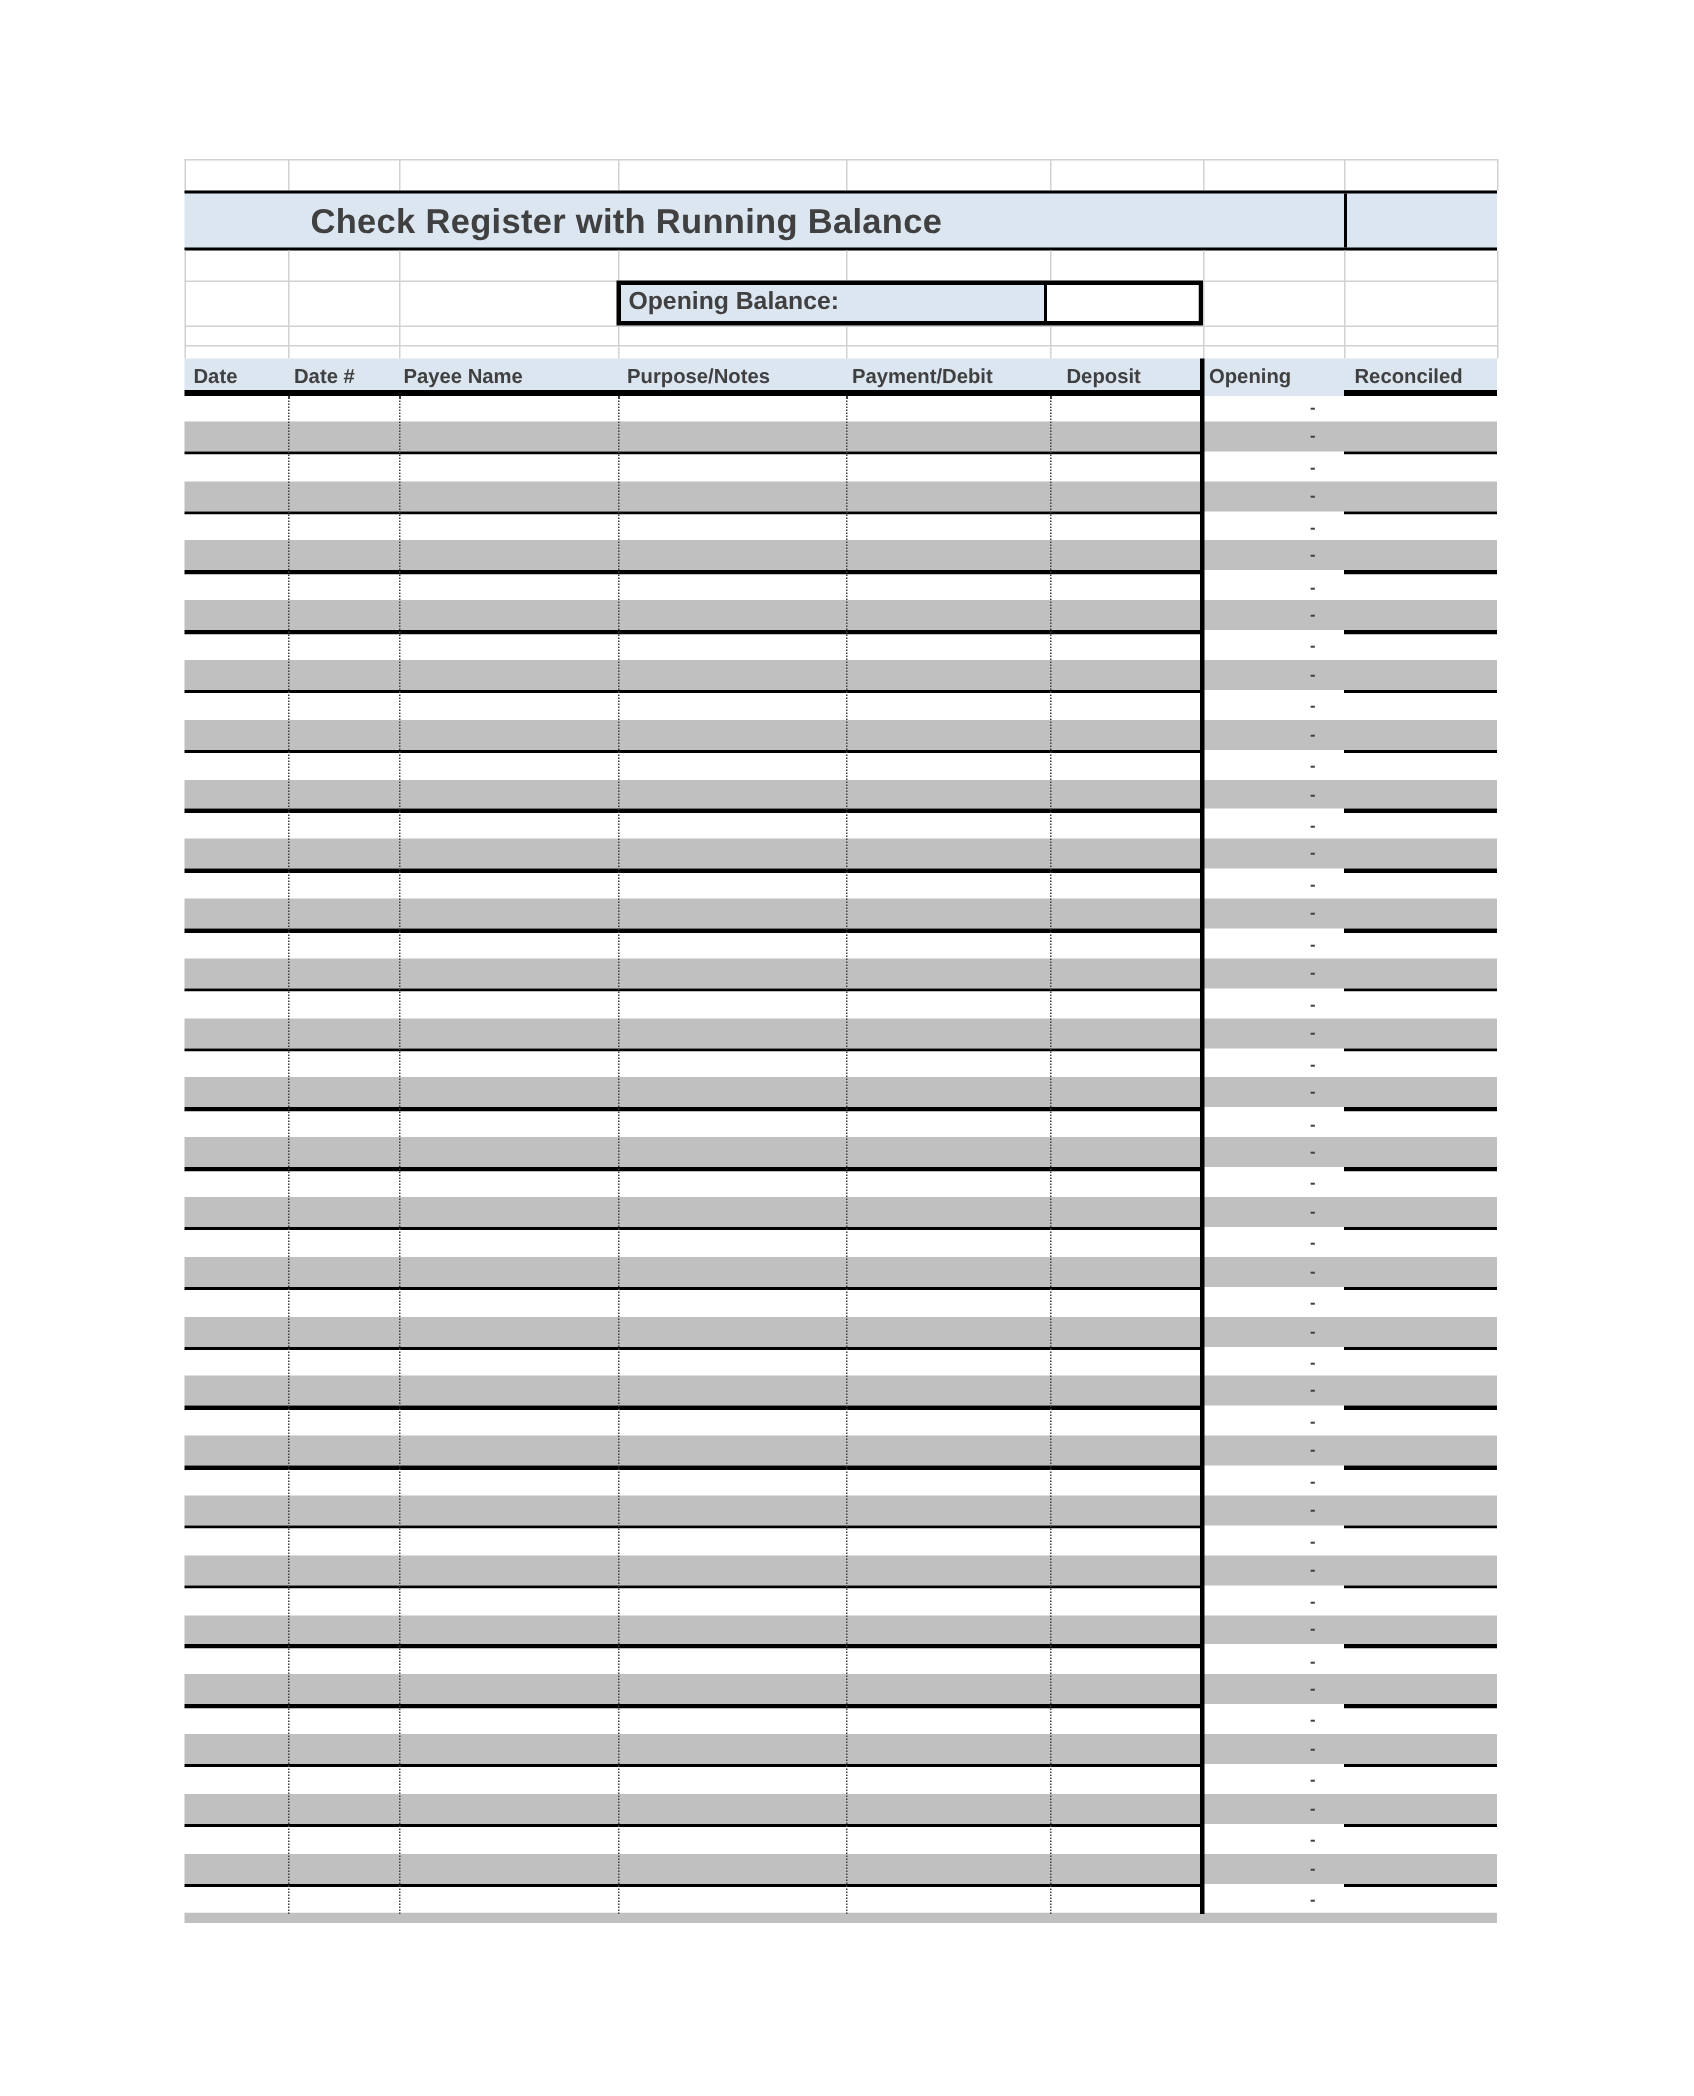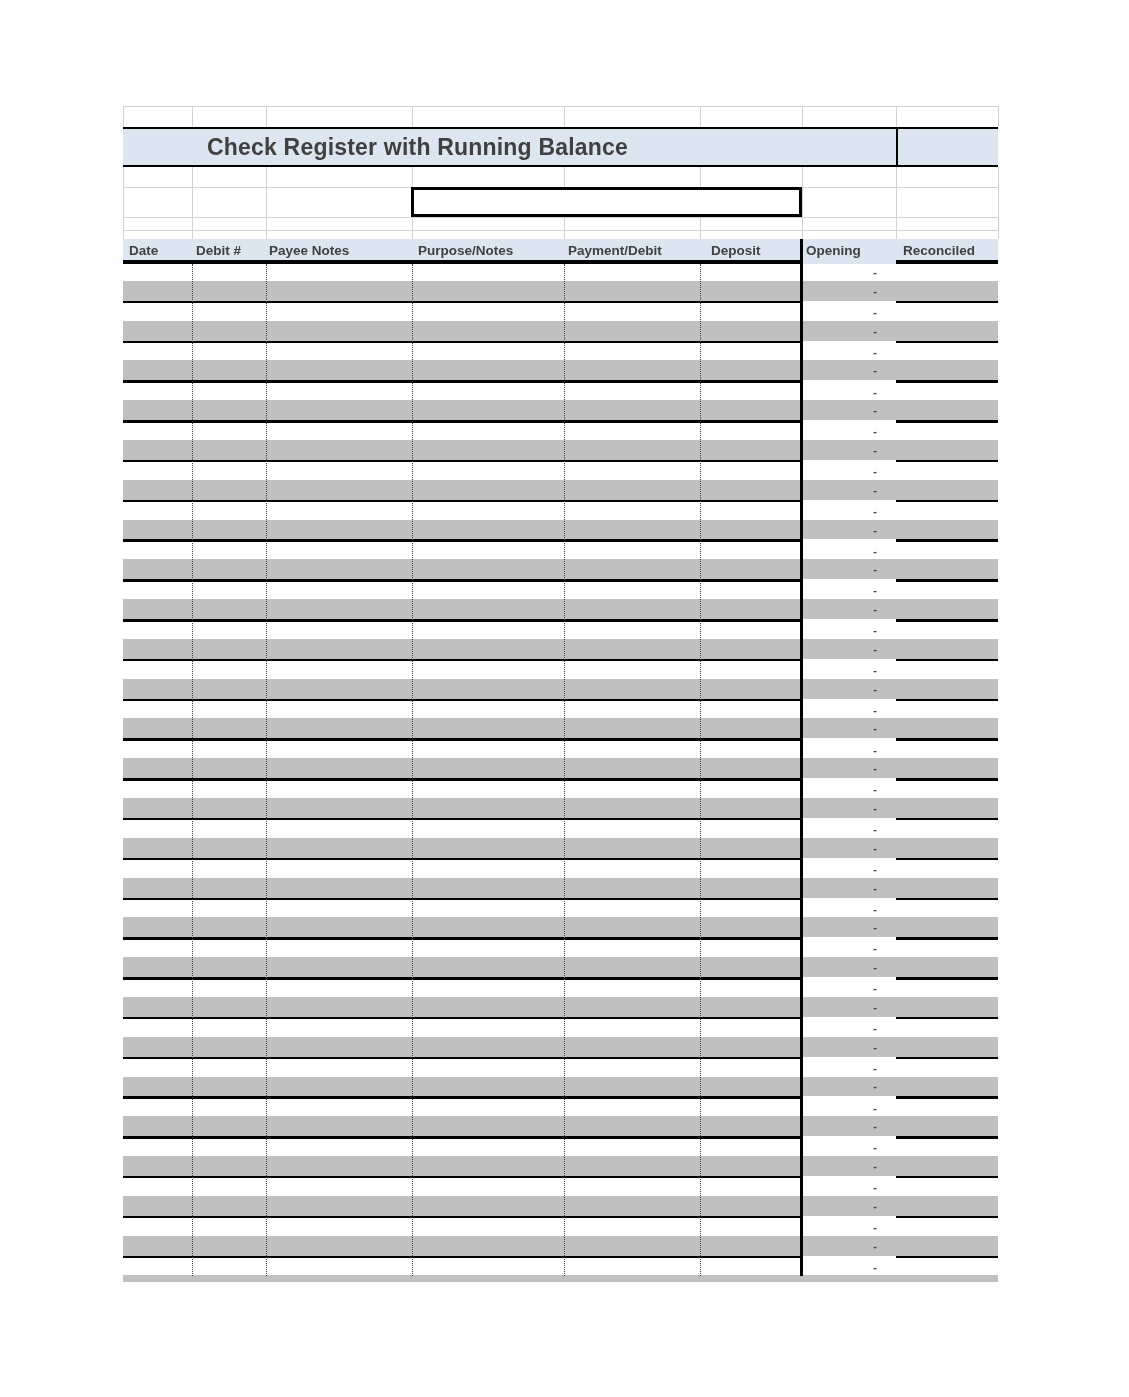--- a/index.html
+++ b/index.html
@@ -97,27 +97,28 @@
       <div class="gl-v" style="left: 577px;"></div>
       <div class="gl-v" style="left: 679px;"></div>
       <div class="gl-v" style="left: 773px;"></div>
       <div class="gl-v" style="left: 875px;"></div>
       <div class="gl-h" style="top: 20.5px;"></div>
       <div class="gl-h" style="top: 50px;"></div>
       <div class="gl-h" style="top: 63.5px;"></div>
     </div>
 
   <div class="ob-box">
+    <div class="ob-label">Opening Balance:</div>
     <div class="ob-value"></div>
   </div>
 
   <div class="header-row">
     <div class="hc" style="left:0;width:69px">Date</div>
-    <div class="hc" style="left:69px;width:74px;padding-left:4px">Debit #</div>
-    <div class="hc" style="left:143px;width:146px;padding-left:3px">Payee Notes</div>
+    <div class="hc" style="left:69px;width:74px;padding-left:4px">Date #</div>
+    <div class="hc" style="left:143px;width:146px;padding-left:3px">Payee Name</div>
     <div class="hc" style="left:289px;width:152px">Purpose/Notes</div>
     <div class="hc" style="left:441px;width:136px;padding-left:4px">Payment/Debit</div>
     <div class="hc" style="left:584px;width:102px;padding-left:4px">Deposit</div>
     <div class="hc" style="left:679px;width:94px;padding-left:4px">Opening</div>
     <div class="hc" style="left:777px;width:102px;padding-left:3px">Reconciled</div>
     <div class="hdr-underline" style="left:0;width:679px"></div>
     <div class="hdr-underline" style="left:773px;width:102px"></div>
   </div>
 
   <div id="register">

